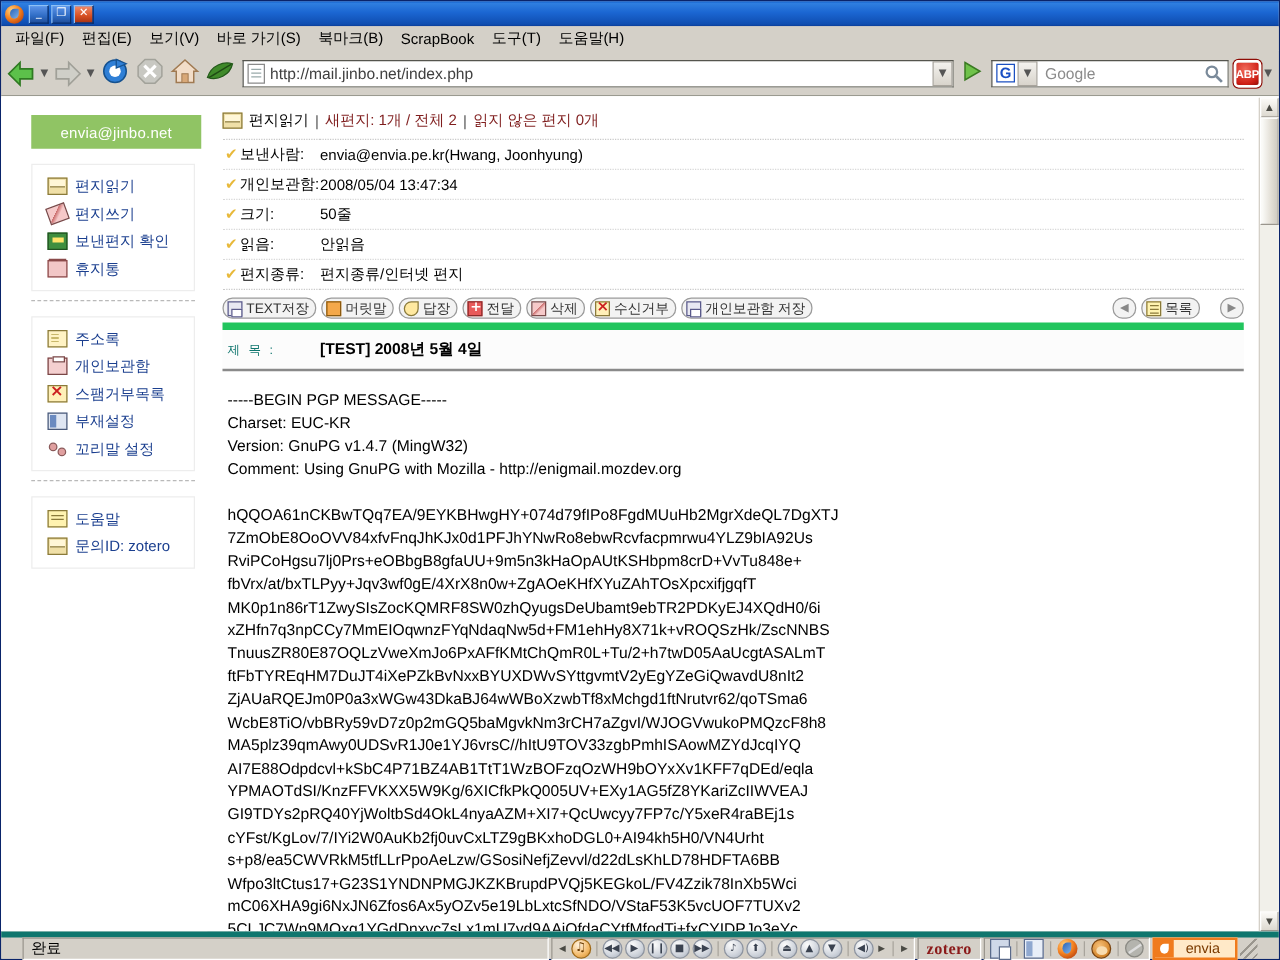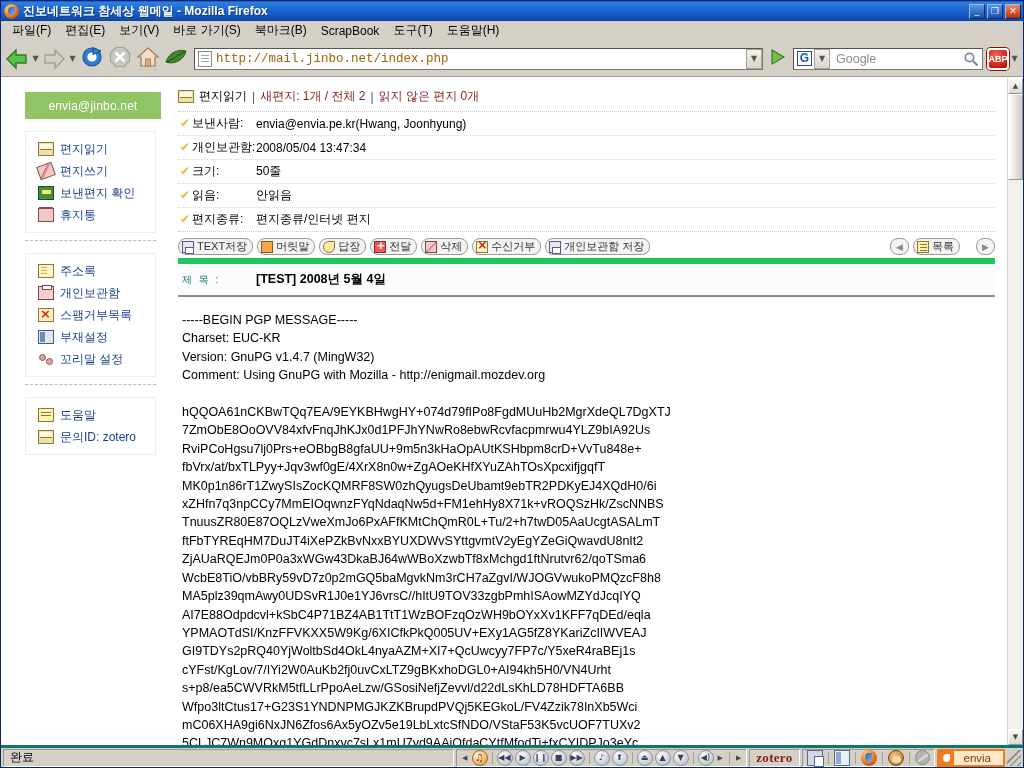--- a/index.html
+++ b/index.html
@@ -100,21 +100,21 @@
   }
   #urlbarwrap .pageicon {
     width: 14px; height: 16px; margin: 0 4px 0 3px; flex: 0 0 14px;
     background: #fff; border: 1px solid #8a8a8a; position: relative;
   }
   #urlbarwrap .pageicon::before {
     content: ""; position: absolute; left: 2px; top: 3px;
     width: 8px; height: 1px; background: #9aa;
     box-shadow: 0 3px 0 #9aa, 0 6px 0 #9aa;
   }
-  #urltext { flex: 1 1 auto; font-size: 12.5px; color: #a16207; white-space: nowrap; overflow: hidden; font-family: Liberation Mono, monospace; }
+  #urltext { flex: 1 1 auto; font-size: 12.5px; color: #404040; white-space: nowrap; overflow: hidden; }
   .urlcaret {
     width: 16px; height: 20px; flex: 0 0 16px;
     background: linear-gradient(180deg,#f4f2ee,#d8d4cc);
     border: 1px solid #a8a49c;
     display: flex; align-items: center; justify-content: center;
     color: #555; font-size: 8px; font-family: "DejaVu Sans", sans-serif;
   }
   #gobtn {
     width: 24px; height: 24px; flex: 0 0 24px;
     display: flex; align-items: center; justify-content: center;
@@ -326,22 +326,22 @@
     position: absolute; left: 0; top: 0; width: 100%; height: 86px;
     background: linear-gradient(90deg,#fdfdfb,#e3dfd6 60%,#cfcbc2);
     border: 1px solid #fff; border-right-color:#9a968e; border-bottom-color:#9a968e;
   }
 
   
   #statusbar {
     height: 22px; flex: 0 0 22px;
     background: #d4d0c8;
     display: flex; align-items: center;
-    padding: 0 2px;
-    border-top: 3px solid #0f766e;
+    padding: 0 17px;
+    border-top: 5px solid #0f766e;
   }
   #statustext {
     flex: 1 1 auto; height: 18px;
     border: 1px solid #9a968e; border-right-color:#fff; border-bottom-color:#fff;
     background: #d4d0c8;
     display: flex; align-items: center;
     padding-left: 6px; font-size: 12px; color: #000;
     margin-right: 2px;
   }
   .sbpanel {
@@ -406,21 +406,20 @@
       linear-gradient(135deg, transparent 0 84%, #9a968e 84% 91%, transparent 91% 100%);
   }
 </style>
 </head>
 <body>
 
 <div id="window">
 
   <div id="titlebar">
     <div class="fficon"></div>
-    <div id="titletext">진보네트워크 참세상 웹메일 - Mozilla Firefox</div>
     <div id="winbtns">
       <div class="wb">_</div>
       <div class="wb">❐</div>
       <div class="wb close">✕</div>
     </div>
   </div>
 
   <div id="menubar">
     <div class="mi">파일(F)</div>
     <div class="mi">편집(E)</div>

